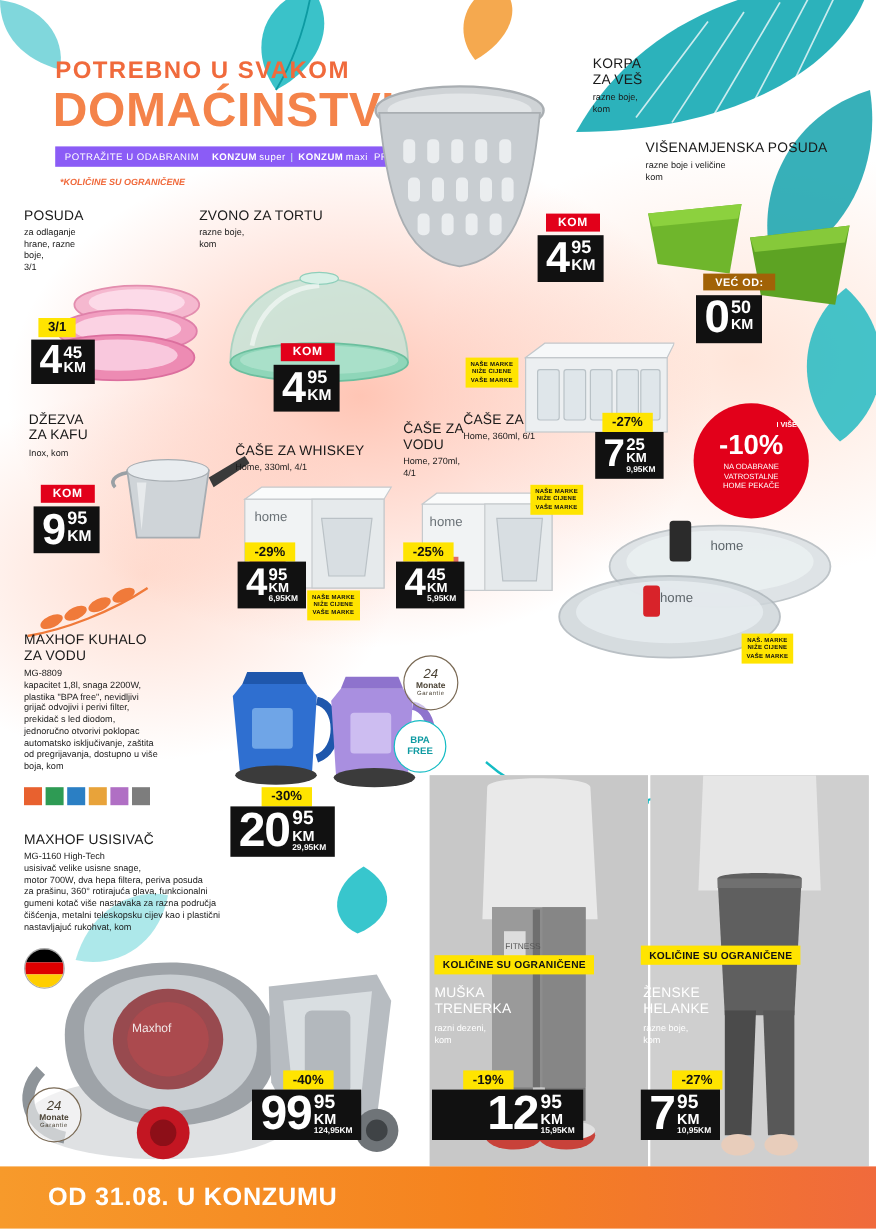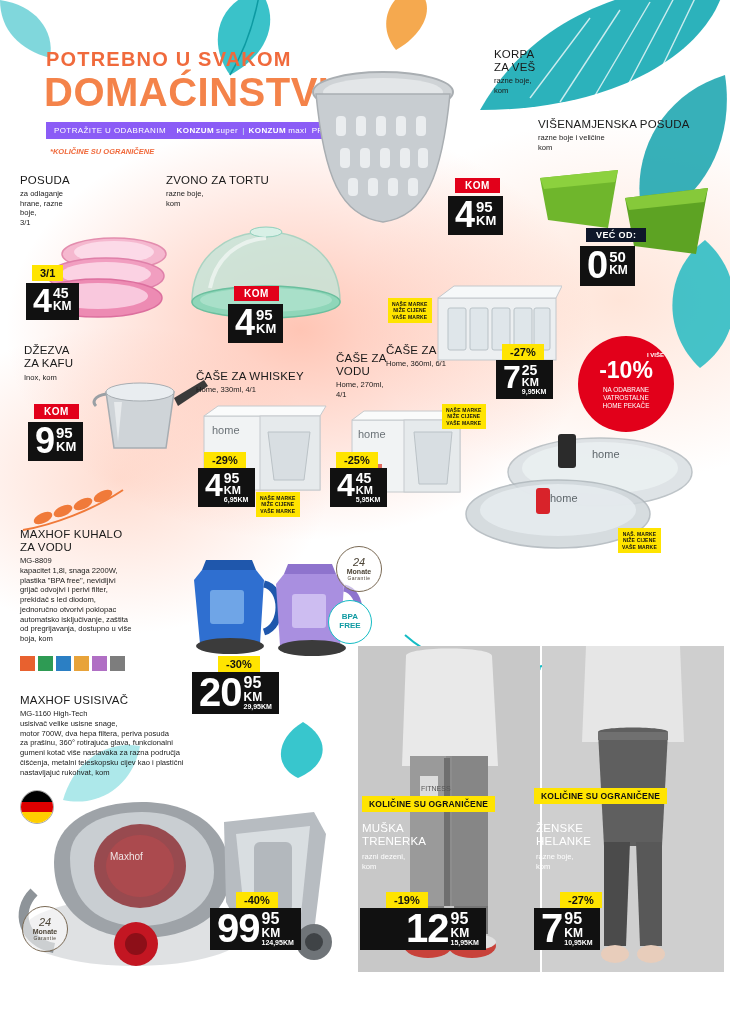--- a/index.html
+++ b/index.html
@@ -63,21 +63,21 @@
   .kom-tag {
     position: absolute; background: #e2001a; color: #fff;
     font-size: 10px; font-weight: bold; letter-spacing: 0.5px;
     padding: 2px 10px;
   }
   .disc-tag {
     position: absolute; background: #ffe400; color: #111;
     font-size: 11px; font-weight: bold; padding: 2px 8px;
   }
   .vec-od {
-    position: absolute; background: #0f172a; color: #fff;
+    position: absolute; background: #a16207; color: #fff;
     font-size: 9px; font-weight: bold; padding: 2px 10px; letter-spacing: 0.4px;
   }
   .qty-tag {
     position: absolute; background: #ffe400; color: #111;
     font-size: 8.5px; font-weight: bold; padding: 3px 7px; letter-spacing: 0.2px;
   }
   .nase-marke {
     position: absolute; background: #ffe400; color: #111;
     font-size: 5px; font-weight: bold; line-height: 1.25; padding: 3px 4px;
     text-align: center; letter-spacing: 0.2px;
@@ -617,14 +617,17 @@
     <div class="price-main">
       <span class="price-int" style="font-size:40px;">7</span>
       <span class="price-right">
         <span class="price-dec" style="font-size:16px;">95</span>
         <span class="price-km" style="font-size:12px;">KM</span>
         <span class="price-old">10,95KM</span>
       </span>
     </div>
   </div>
 
+  <div class="bottom-bar">
+    <span class="txt">OD 31.08. U KONZUMU</span>
+  </div>
 
 </div>
 
 </body></html>

